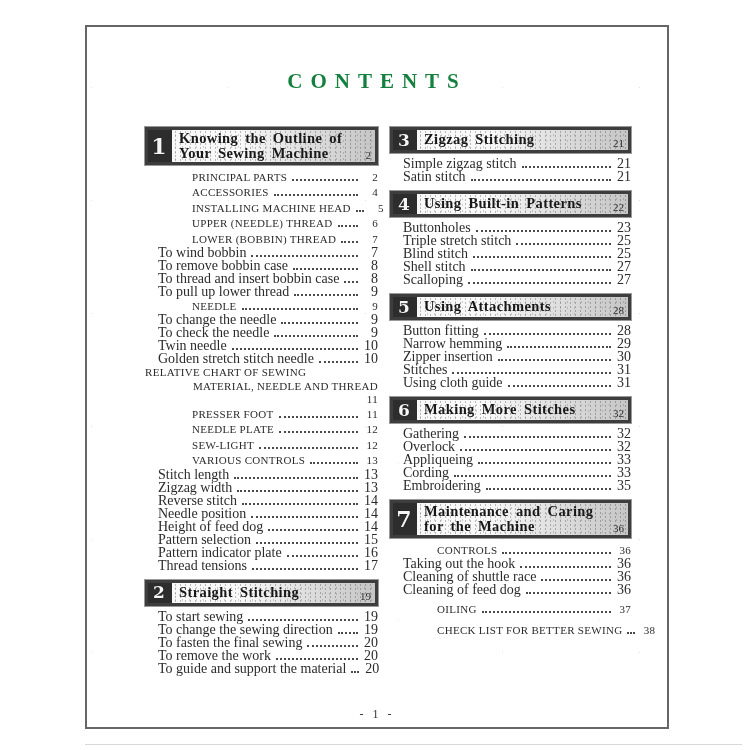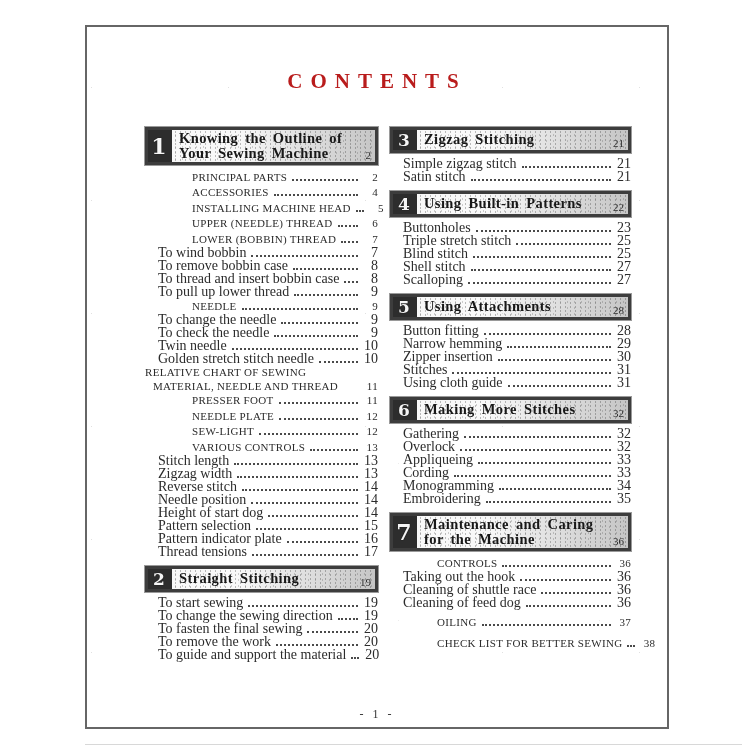--- a/index.html
+++ b/index.html
@@ -8,21 +8,21 @@
   
   .page{position:absolute;inset:0;background:#fff;}
   .page::after{content:"";position:absolute;inset:0;pointer-events:none;opacity:.35;
     background-image:radial-gradient(rgba(90,90,90,.5) .7px,transparent 1px),
                      radial-gradient(rgba(120,120,120,.4) .7px,transparent 1px);
     background-size:137px 113px,201px 157px;background-position:23px 31px,97px 71px;}
   .frame{position:absolute;left:85px;top:25px;width:580px;height:700px;
          border:2px solid #666;background:#fff;}
   .scan-line{position:absolute;left:85px;right:8px;top:744px;height:1px;background:#d8d8d8;}
   .contents-title{position:absolute;top:42px;left:0;width:100%;text-align:center;
-    font-size:21px;font-weight:600;letter-spacing:8px;color:#b91c1c;margin:0;}
+    font-size:21px;font-weight:600;letter-spacing:8px;color:#15803d;margin:0;}
   .col{position:absolute;top:100px;}
   .col-left{left:58px;width:233px;}
   .col-right{left:303px;width:241px;}
   .footer{position:absolute;bottom:5px;left:0;width:100%;text-align:center;
     font-size:12px;letter-spacing:3px;color:#333;}
   
   .section{margin-bottom:7px;}
   .banner{position:relative;display:flex;align-items:stretch;border:3px solid #3d3d3d;
     box-shadow:0 0 0 1px #9a9a9a;margin-bottom:5px;min-height:20px;
     background:linear-gradient(to right,rgba(210,210,210,.15) 40%,rgba(150,150,150,.55) 100%);}
@@ -43,21 +43,21 @@
   .banner-page{position:absolute;right:4px;bottom:1px;z-index:1;font-size:11px;color:#2e2e2e;}
   
   .row{display:flex;align-items:baseline;}
   .row .lbl{white-space:nowrap;}
   .row .dots{flex:1;min-width:8px;margin:0 4px 3px 5px;border-bottom:2px dotted #4a4a4a;}
   .row .pg{flex:none;min-width:16px;text-align:right;}
   .row.main{font-size:11px;line-height:15.4px;letter-spacing:.3px;margin-left:47px;}
   .row.sub{font-size:14px;line-height:12.5px;padding-left:13px;}
   .row.gap{margin-top:5px;}
   .row.two-line{display:block;font-size:11px;line-height:13.5px;letter-spacing:.3px;}
-  .row.two-line .l2{display:flex;align-items:flex-end;}
+  .row.two-line .l2{display:flex;align-items:flex-end;flex-direction:column;}
   .row.two-line .lbl.ind{padding-left:8px;flex:1;}
 </style>
 </head>
 <body>
 
 <div class="page">
   <div class="frame">
     <h1 class="contents-title">CONTENTS</h1>
     <div class="col col-left" id="col-left">
         <div class="section">
@@ -183,21 +183,21 @@
               <span class="lbl">Reverse stitch</span>
               <span class="dots"></span>
               <span class="pg">14</span>
             </div>
             <div class="row sub">
               <span class="lbl">Needle position</span>
               <span class="dots"></span>
               <span class="pg">14</span>
             </div>
             <div class="row sub">
-              <span class="lbl">Height of start dog</span>
+              <span class="lbl">Height of feed dog</span>
               <span class="dots"></span>
               <span class="pg">14</span>
             </div>
             <div class="row sub">
               <span class="lbl">Pattern selection</span>
               <span class="dots"></span>
               <span class="pg">15</span>
             </div>
             <div class="row sub">
               <span class="lbl">Pattern indicator plate</span>
@@ -373,25 +373,20 @@
             </div>
             <div class="row sub">
               <span class="lbl">Appliqueing</span>
               <span class="dots"></span>
               <span class="pg">33</span>
             </div>
             <div class="row sub">
               <span class="lbl">Cording</span>
               <span class="dots"></span>
               <span class="pg">33</span>
-            </div>
-            <div class="row sub">
-              <span class="lbl">Monogramming</span>
-              <span class="dots"></span>
-              <span class="pg">34</span>
             </div>
             <div class="row sub">
               <span class="lbl">Embroidering</span>
               <span class="dots"></span>
               <span class="pg">35</span>
             </div>
           </div>
         </div>
         <div class="section">
           <div class="banner two">

